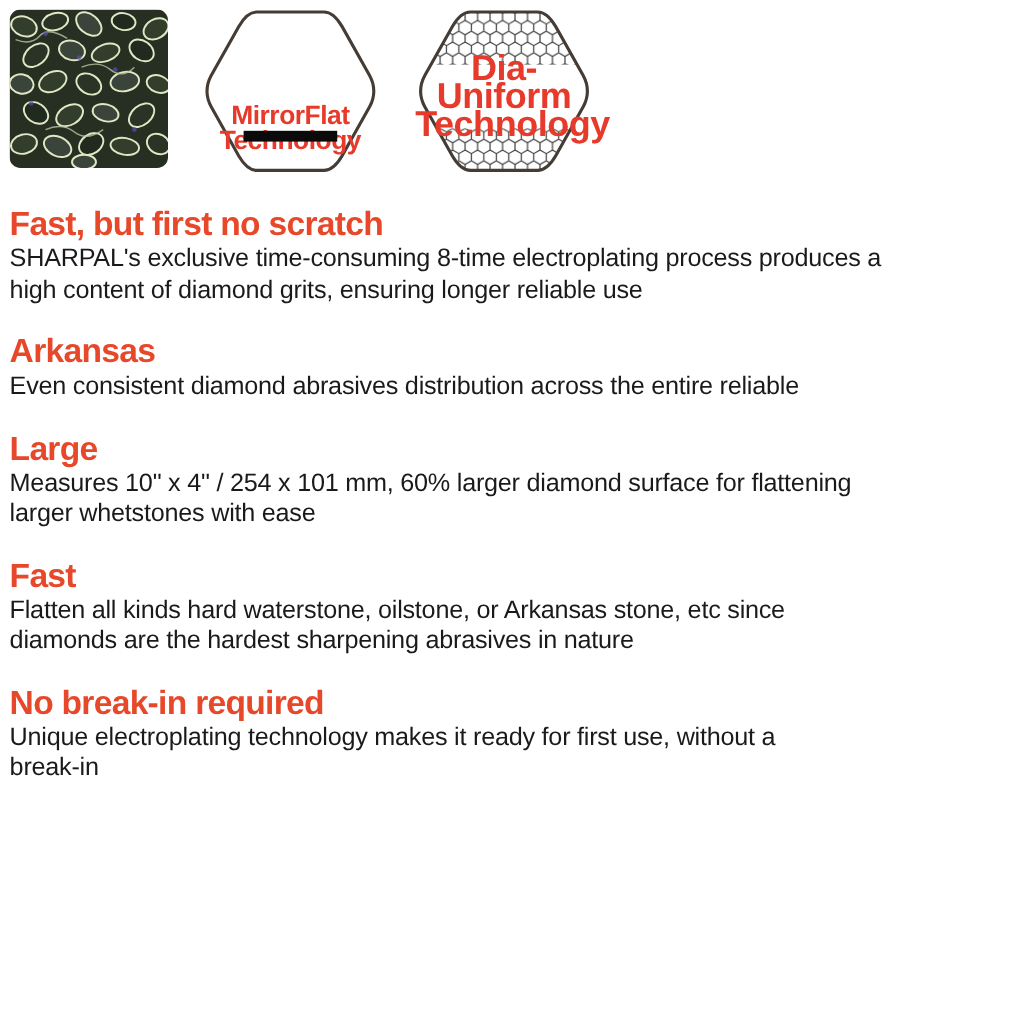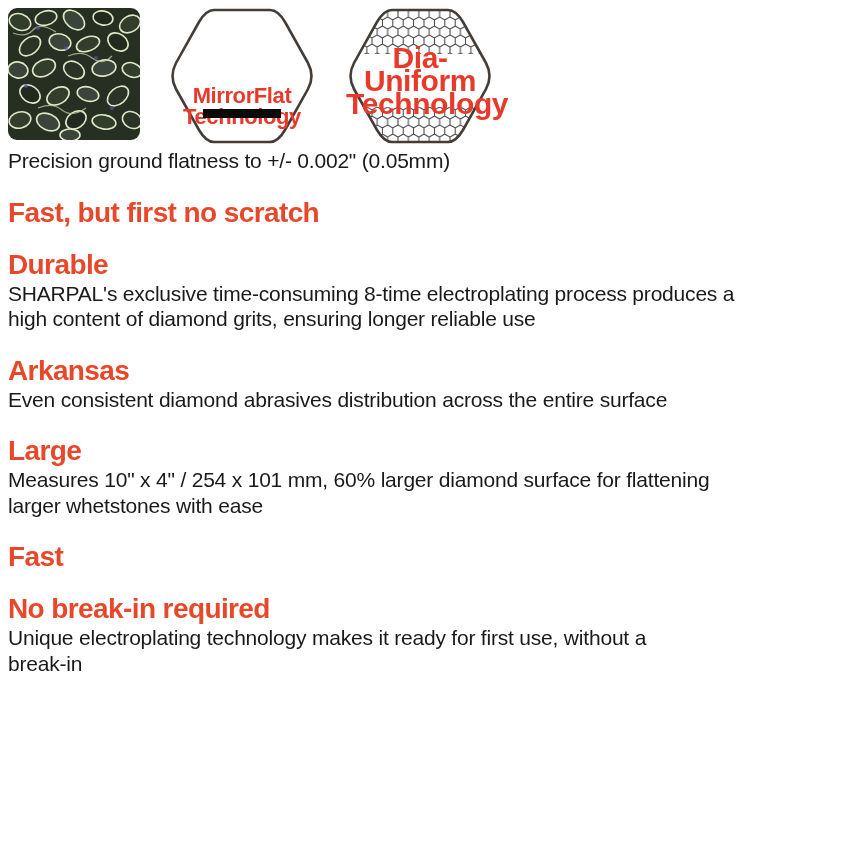--- a/index.html
+++ b/index.html
@@ -124,46 +124,46 @@
       <div class="badge-text">
         <div>Dia-Uniform</div>
         <div>Technology</div>
       </div>
     </div>
   </div>
 
   <div class="features">
 
     <section class="feature">
-      <p>Precision ground flatness to +/- 0.002" (0.05mm)</p>
     </section>
 
     <section class="feature">
       <h2>Fast, but first no scratch</h2>
     </section>
 
     <section class="feature">
-      <h2>Durable</h2>
       <p>SHARPAL's exclusive time-consuming 8-time electroplating process produces a
 high content of diamond grits, ensuring longer reliable use</p>
     </section>
 
     <section class="feature">
       <h2>Arkansas</h2>
-      <p>Even consistent diamond abrasives distribution across the entire surface</p>
+      <p>Even consistent diamond abrasives distribution across the entire reliable</p>
     </section>
 
     <section class="feature">
       <h2>Large</h2>
       <p>Measures 10" x 4" / 254 x 101 mm, 60% larger diamond surface for flattening
 larger whetstones with ease</p>
     </section>
 
     <section class="feature">
       <h2>Fast</h2>
+      <p>Flatten all kinds hard waterstone, oilstone, or Arkansas stone, etc since
+diamonds are the hardest sharpening abrasives in nature</p>
     </section>
 
     <section class="feature">
       <h2>No break-in required</h2>
       <p>Unique electroplating technology makes it ready for first use, without a
 break-in</p>
     </section>
 
   </div>
 </div>

